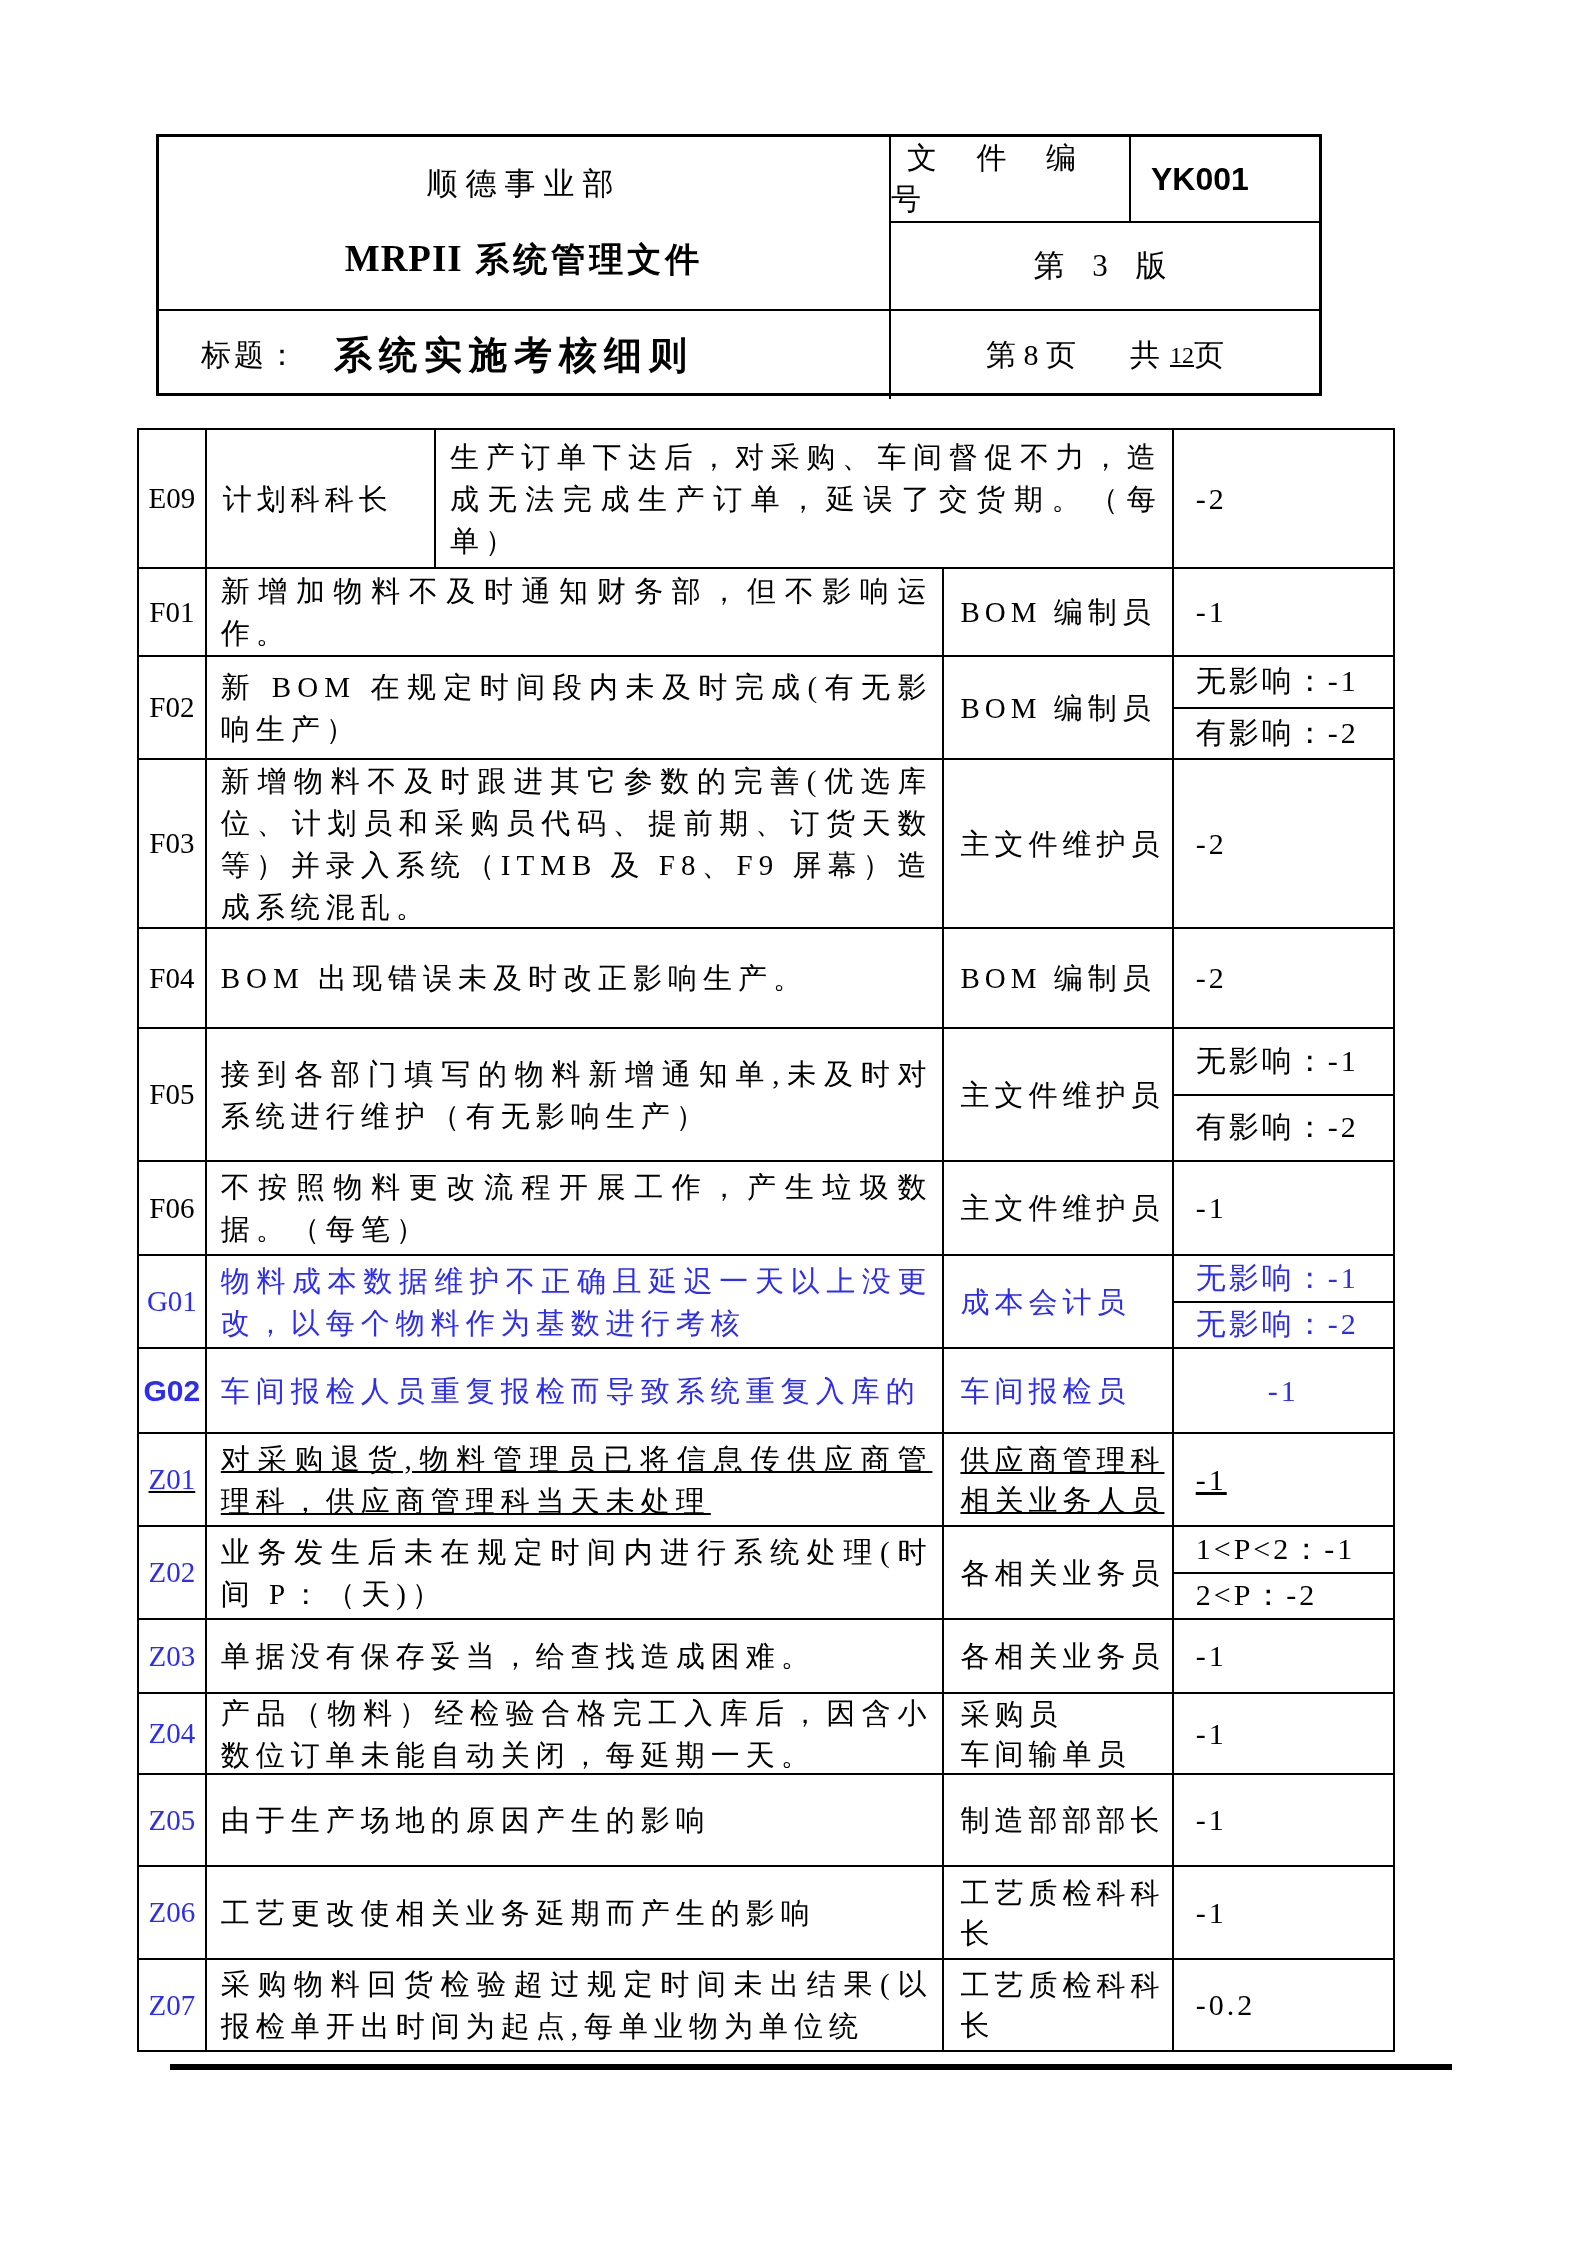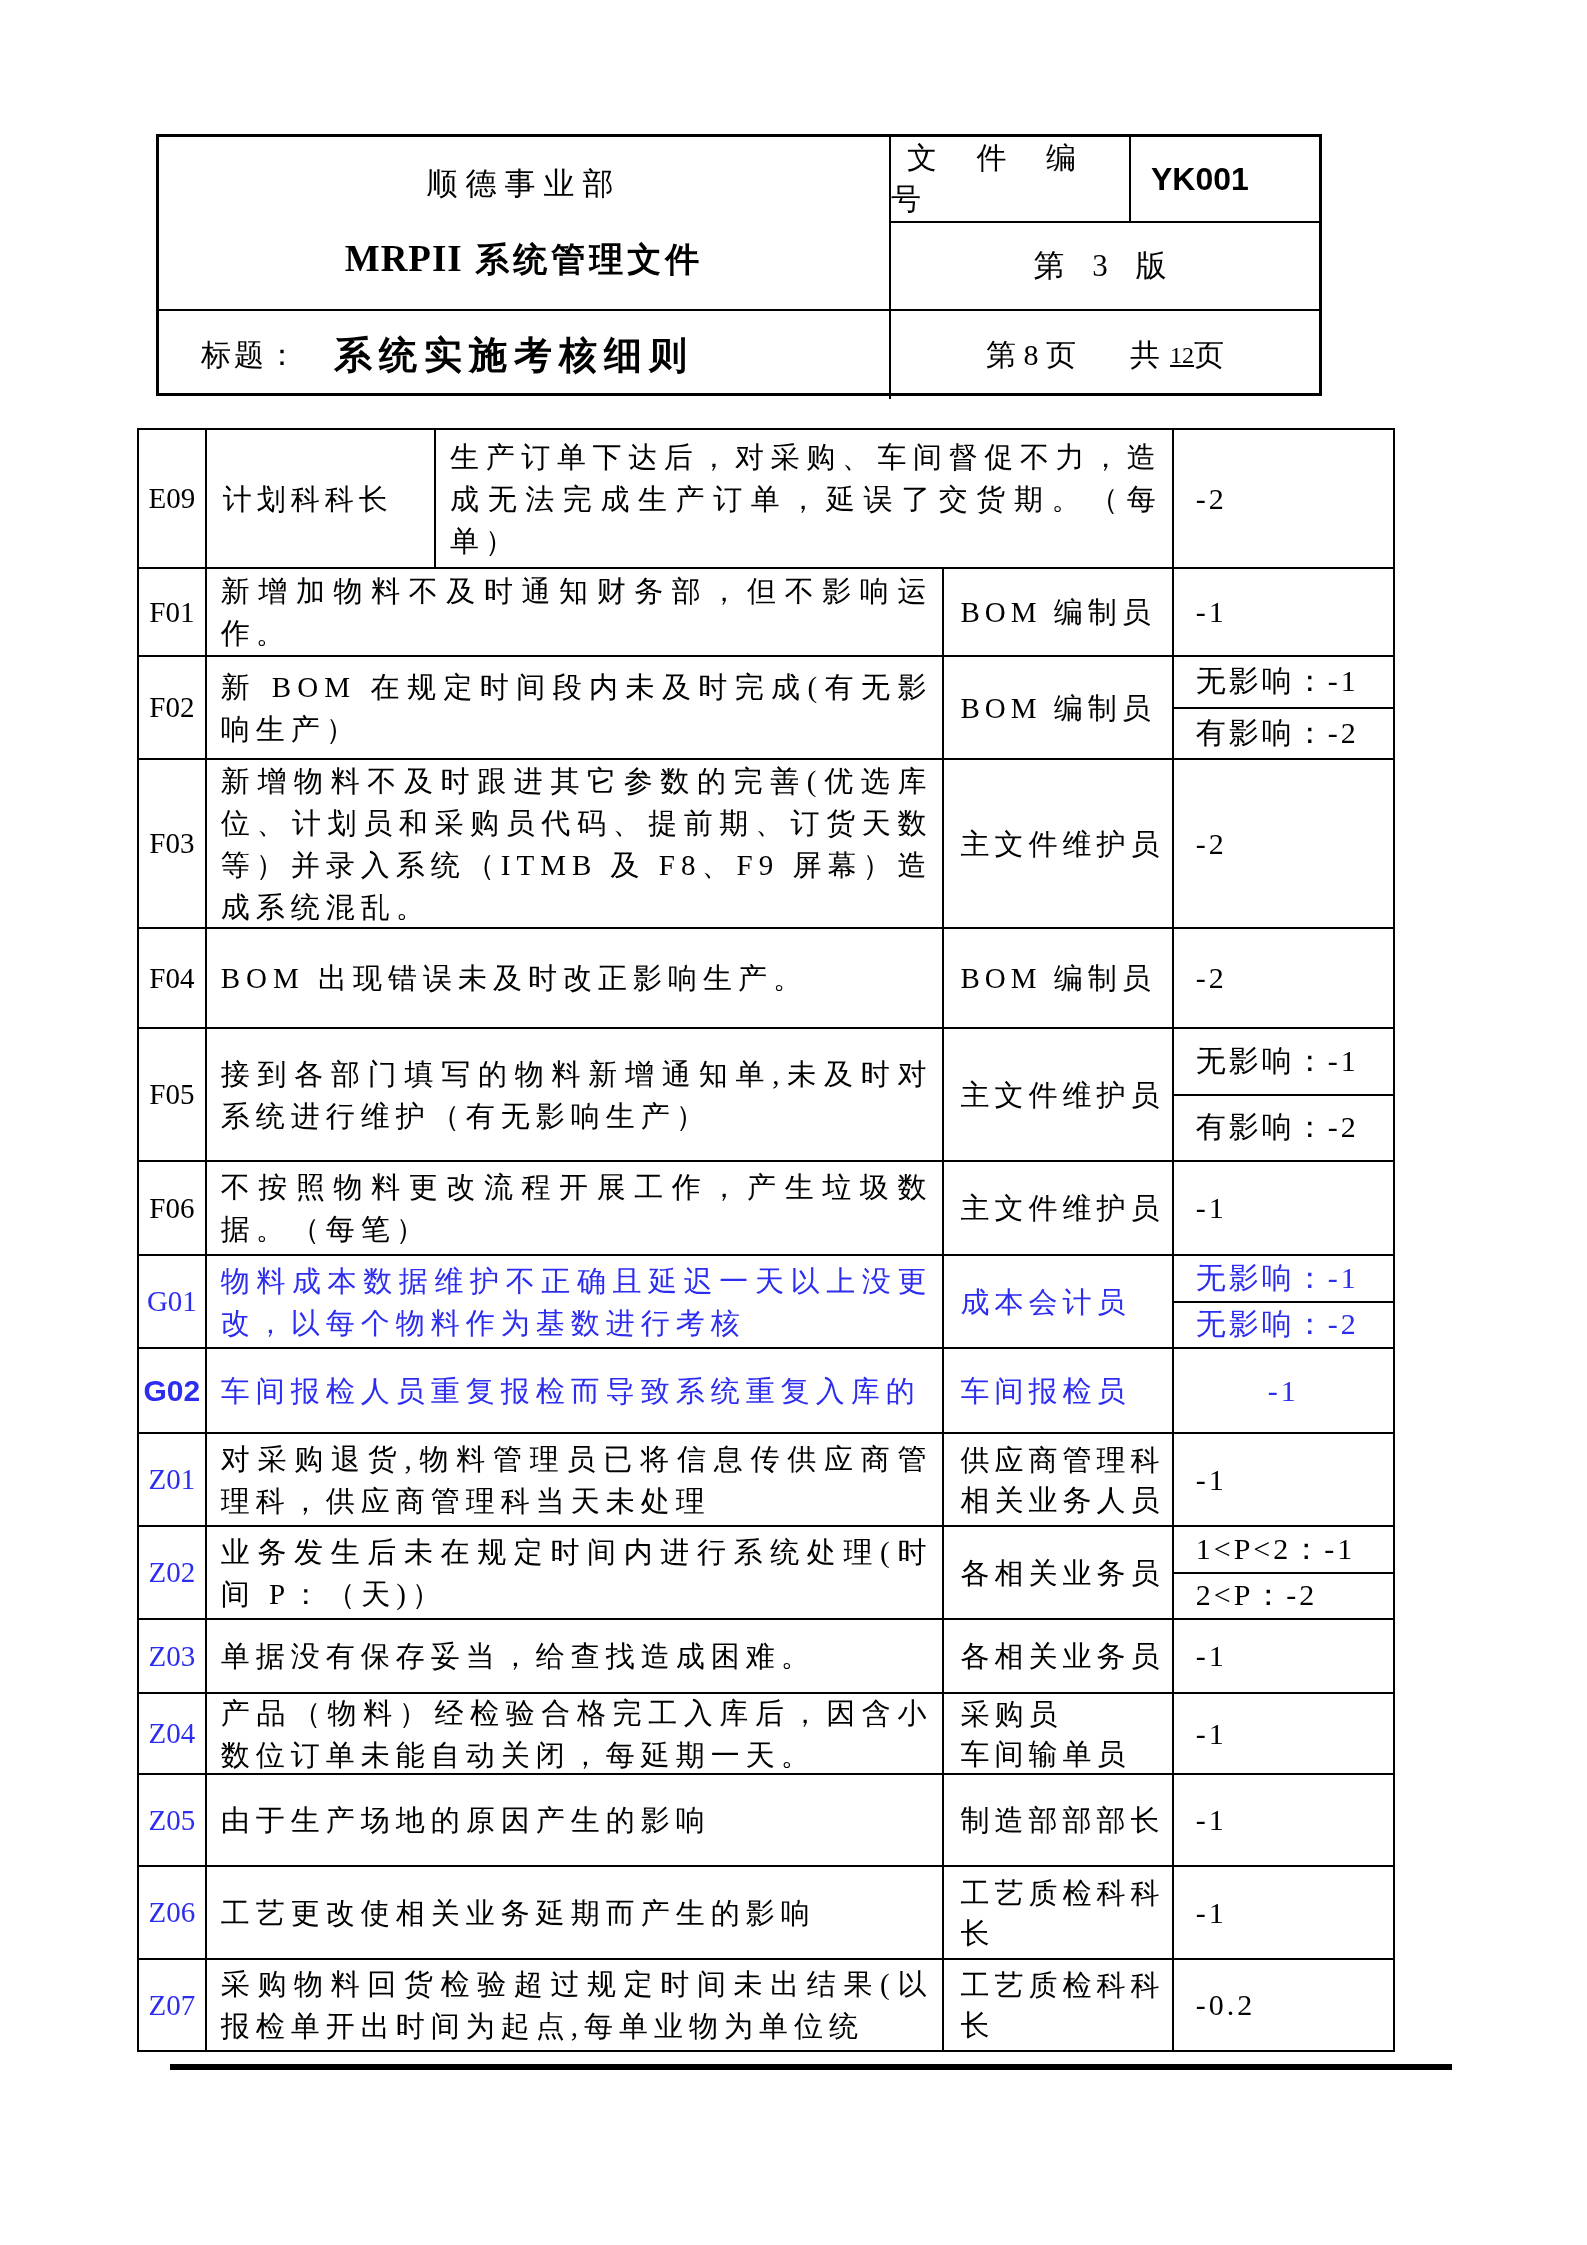--- a/index.html
+++ b/index.html
@@ -222,21 +222,21 @@
         <div class="cell c-desc">
           <div class="txt">车间报检人员重复报检而导致系统重复入库的</div>
         </div>
         <div class="cell c-person">
           <div class="txt">车间报检员</div>
         </div>
         <div class="cell c-score">
           <div class="score-sub centered">-1</div>
         </div>
       </div>
-      <div class="trow accent-id" style="height: 93px;">
+      <div class="trow accent-id" style="height: 93px; text-decoration: underline;">
         <div class="cell c-id">Z01</div>
         <div class="cell c-desc">
           <div class="txt">对采购退货,物料管理员已将信息传供应商管理科，供应商管理科当天未处理</div>
         </div>
         <div class="cell c-person">
           <div class="txt">供应商管理科
 相关业务人员</div>
         </div>
         <div class="cell c-score">
           <div class="score-sub">-1</div>

